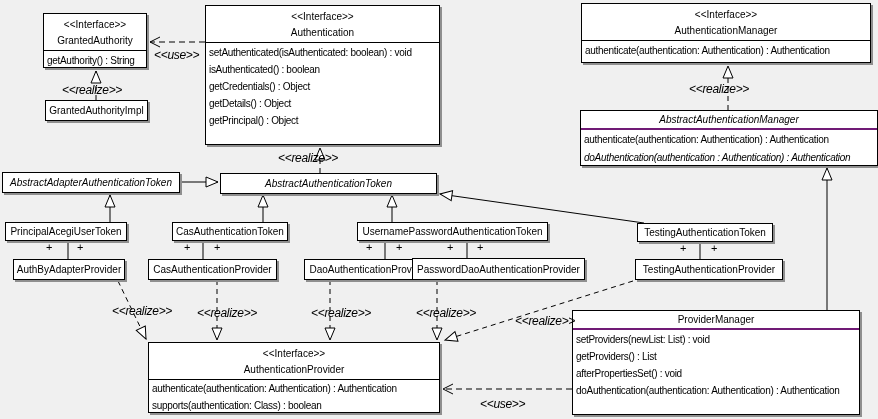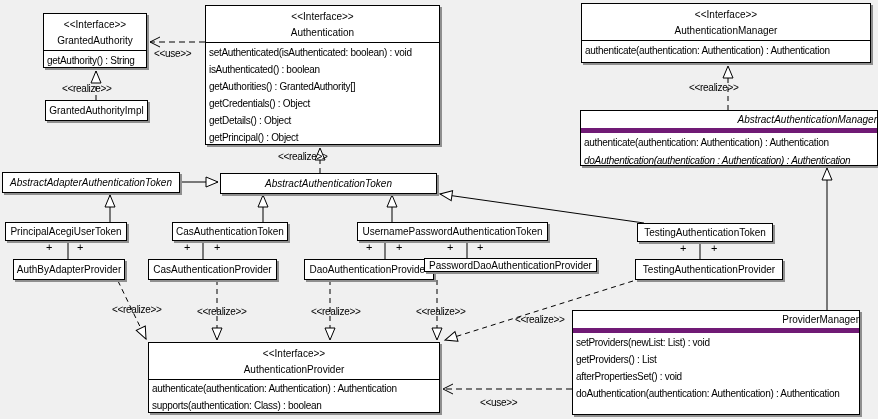--- a/index.html
+++ b/index.html
@@ -9,27 +9,27 @@
     font-size:10px;color:#000;overflow:hidden;
   }
   #edges{position:absolute;left:0;top:0;z-index:1;}
   .uml-class{
     position:absolute;background:#fff;border:1px solid #000;
     box-shadow:2px 2px 0 #8f8f8f;box-sizing:border-box;z-index:2;overflow:hidden;
   }
   .hdr{border-bottom:1px solid #000;text-align:center;padding:3px 2px 1px;}
   .hdr .stereo{height:16px;line-height:16px;white-space:nowrap;overflow:hidden;}
   .hdr .cname{height:16px;line-height:16px;white-space:nowrap;overflow:hidden;}
-  .hdr1{border-bottom:5px solid #701a75;text-align:right;height:17px;line-height:17px;white-space:nowrap;overflow:hidden;}
+  .hdr1{border-bottom:2px solid #701a75;text-align:center;height:17px;line-height:17px;white-space:nowrap;overflow:hidden;}
   .members{padding:1px 3px;}
   .member{height:17px;line-height:17px;white-space:nowrap;overflow:hidden;letter-spacing:-0.3px;}
   .member.tall{height:18px;line-height:18px;}
   .simple{display:flex;align-items:center;justify-content:center;white-space:nowrap;}
   .it{font-style:italic;}
-  .edge-label{position:absolute;z-index:3;font-size:10px;white-space:nowrap;letter-spacing:-0.3px;}
+  .edge-label{position:absolute;z-index:3;font-size:12px;white-space:nowrap;letter-spacing:-0.3px;font-style:italic;}
   .plus{position:absolute;z-index:3;font-size:11px;line-height:11px;}
 </style>
 </head>
 <body>
 
 <div id="canvas">
 
   <svg id="edges" width="878" height="419" viewBox="0 0 878 419">
     <defs>
       <marker id="tri" markerUnits="userSpaceOnUse" markerWidth="14" markerHeight="12" refX="13" refY="6" orient="auto">
@@ -80,21 +80,20 @@
   </div>
 
   <div class="uml-class" style="left:205px;top:5px;width:235px;height:140px;">
     <div class="hdr">
       <div class="stereo">&lt;&lt;Interface&gt;&gt;</div>
       <div class="cname">Authentication</div>
     </div>
     <div class="members">
       <div class="member">setAuthenticated(isAuthenticated: boolean) : void</div>
       <div class="member">isAuthenticated() : boolean</div>
-      <div class="member">getAuthorities() : GrantedAuthority[]</div>
       <div class="member">getCredentials() : Object</div>
       <div class="member">getDetails() : Object</div>
       <div class="member">getPrincipal() : Object</div>
     </div>
   </div>
 
   <div class="uml-class" style="left:581px;top:3px;width:290px;height:60px;">
     <div class="hdr">
       <div class="stereo">&lt;&lt;Interface&gt;&gt;</div>
       <div class="cname">AuthenticationManager</div>
@@ -135,21 +134,21 @@
 
   <div class="uml-class simple" style="left:13px;top:259px;width:112px;height:21px;text-align:center;">
     <span>AuthByAdapterProvider</span>
   </div>
   <div class="uml-class simple" style="left:148px;top:259px;width:129px;height:21px;">
     <span>CasAuthenticationProvider</span>
   </div>
   <div class="uml-class simple" style="left:304px;top:259px;width:130px;height:21px;">
     <span>DaoAuthenticationProvider</span>
   </div>
-  <div class="uml-class simple" style="left:424px;top:258px;width:173px;height:14px;">
+  <div class="uml-class simple" style="left:412px;top:258px;width:173px;height:22px;">
     <span>PasswordDaoAuthenticationProvider</span>
   </div>
   <div class="uml-class simple" style="left:635px;top:259px;width:148px;height:21px;">
     <span>TestingAuthenticationProvider</span>
   </div>
 
   <div class="uml-class" style="left:572px;top:310px;width:288px;height:105px;">
     <div class="hdr1">ProviderManager</div>
     <div class="members">
       <div class="member">setProviders(newList: List) : void</div>

